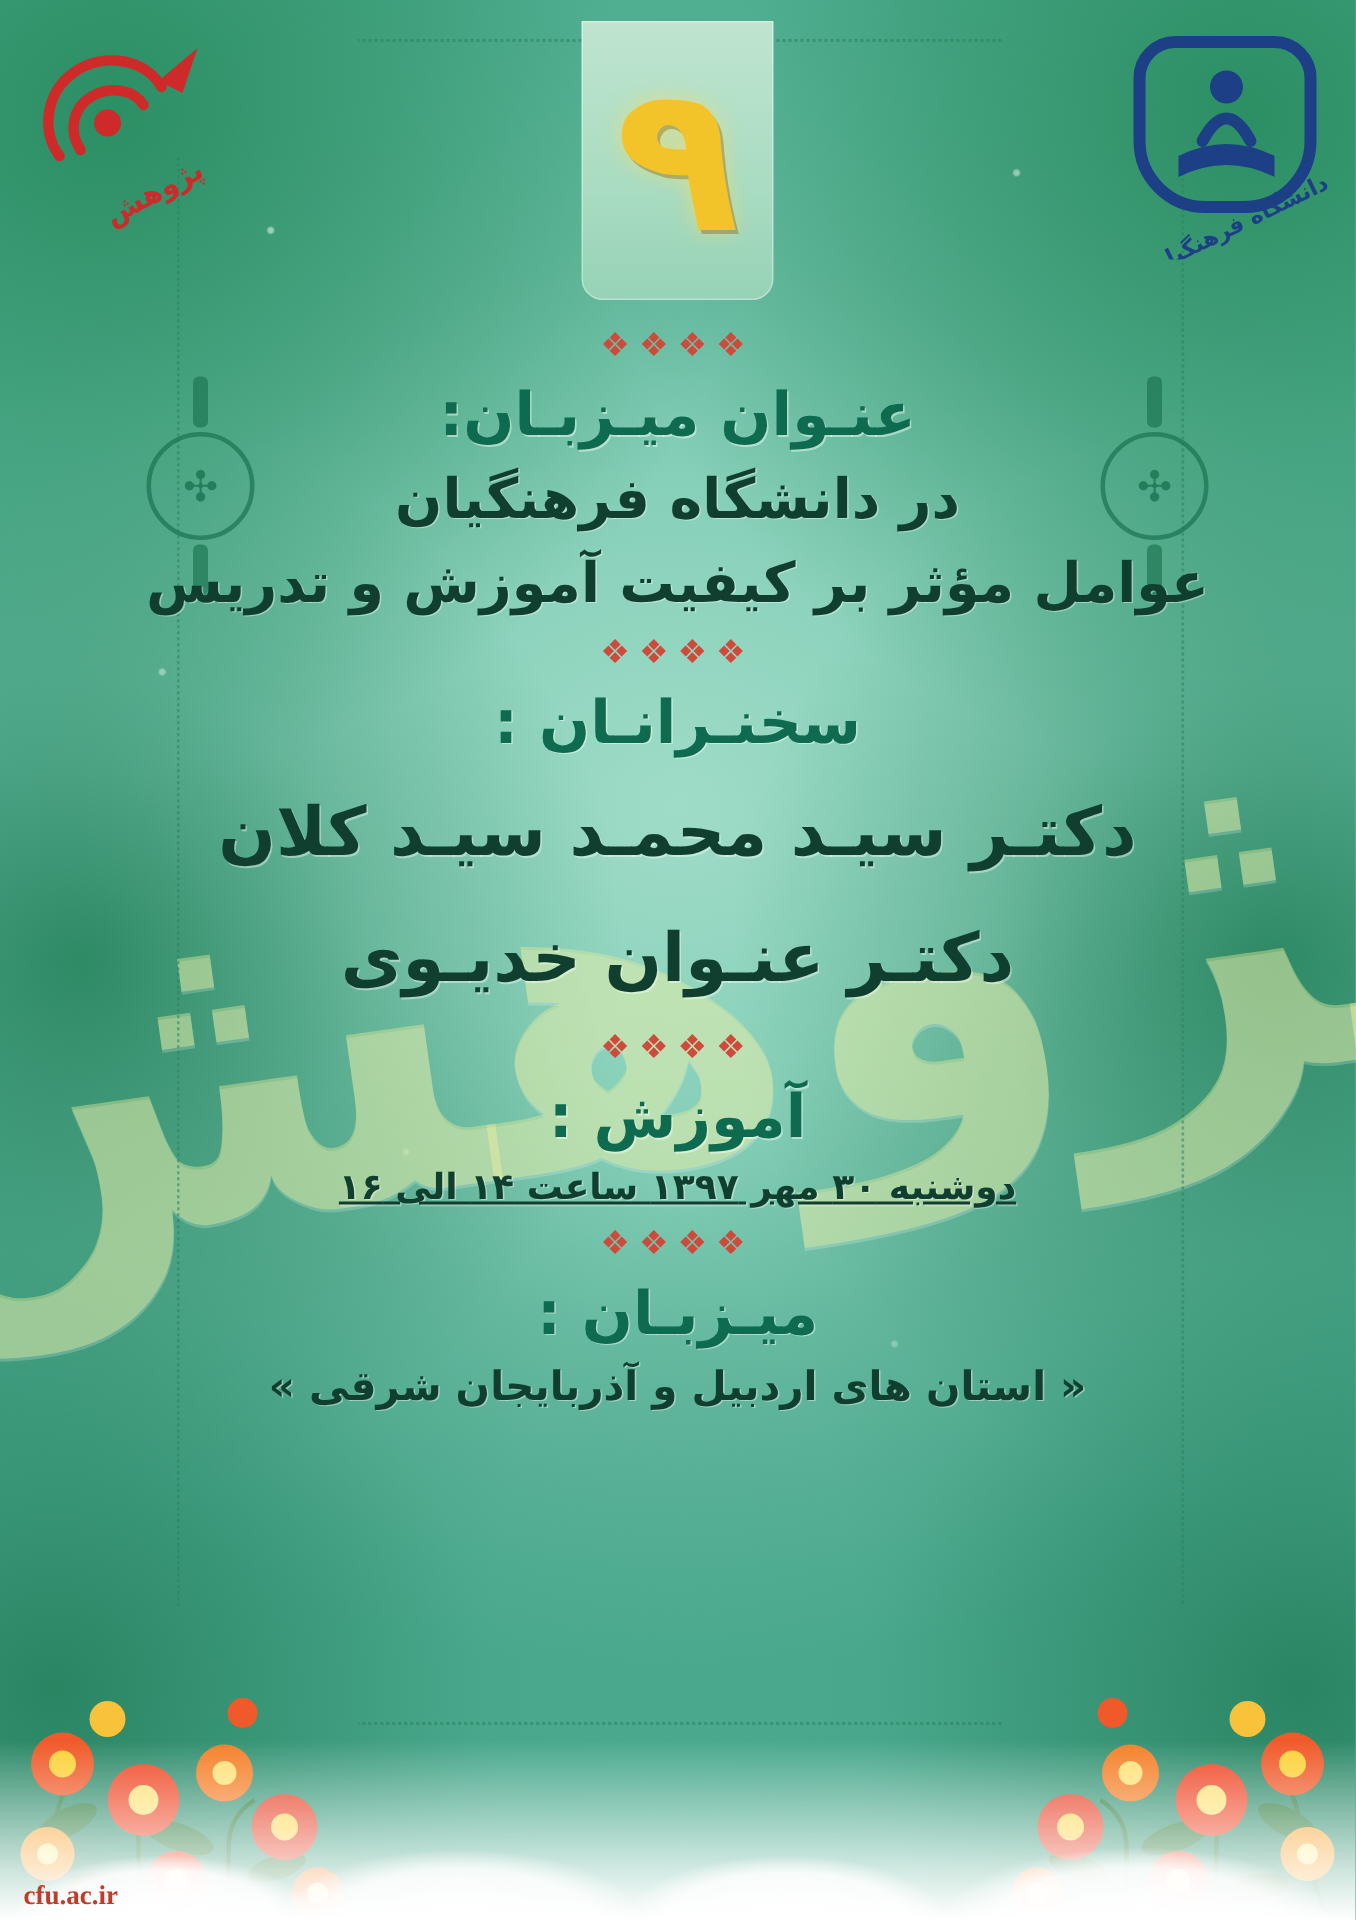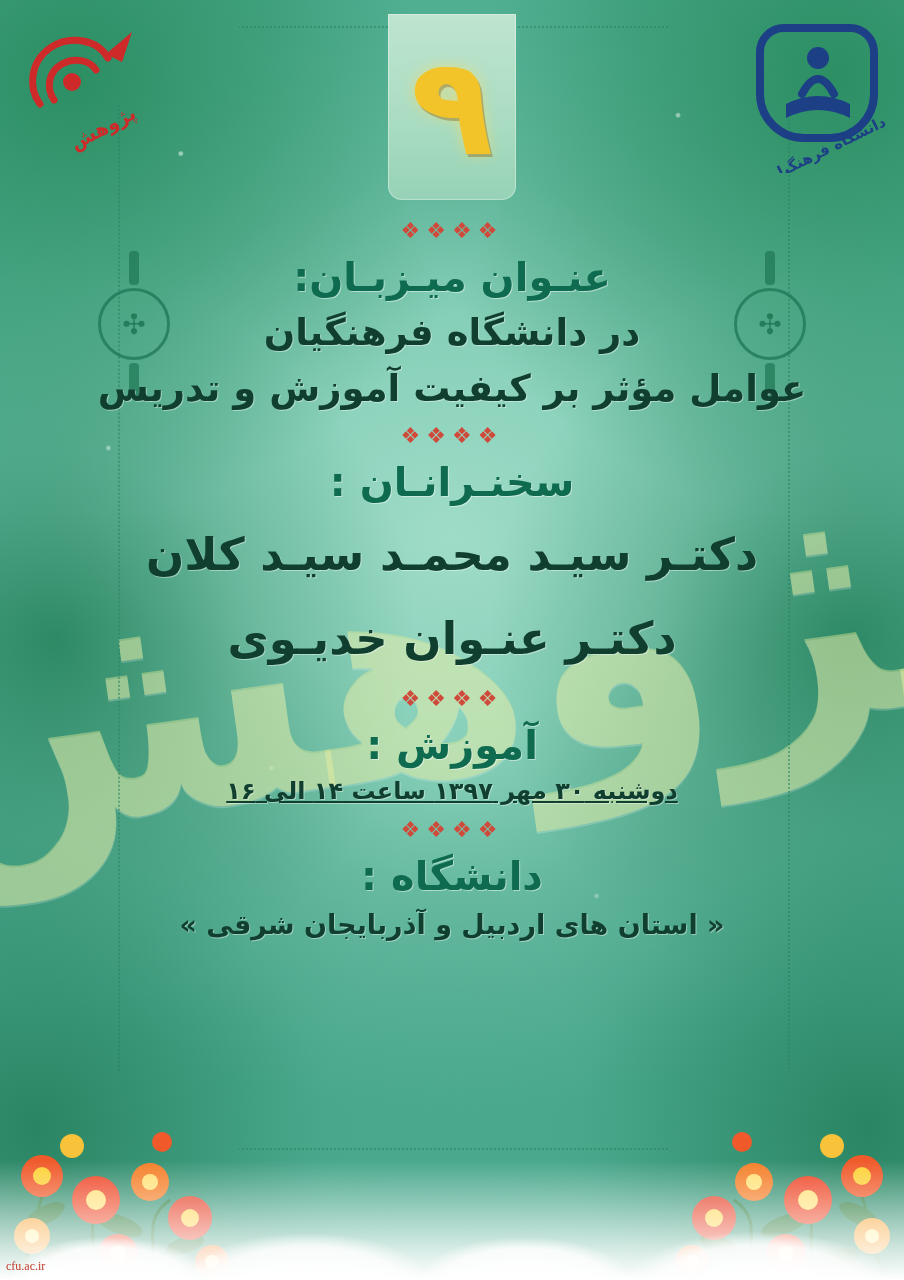--- a/index.html
+++ b/index.html
@@ -209,24 +209,24 @@
     position: absolute;
     bottom: 0;
     width: 250px;
     height: 230px;
     pointer-events: none;
   }
   .flowers.left { left: 0; }
   .flowers.right { right: 0; }
   .watermark-url {
     position: absolute;
-    left: 6px;
+    left: 16px;
     bottom: 6px;
-    font-size: 12px;
-    font-weight: normal;
+    font-size: 18px;
+    font-weight: bold;
     color: #c23a2a;
     font-family: "Liberation Serif", serif;
     direction: ltr;
   }
 </style>
 </head>
 <body>
 
 <div class="poster">
 
@@ -288,21 +288,21 @@
     <div class="speaker-line">دکتـر سیـد محمـد سیـد کلان</div>
     <div class="speaker-line">دکتـر عنـوان خدیـوی</div>
 
     <div class="divider">❖❖❖❖</div>
 
     <div class="label">آموزش :</div>
     <div class="time-line">دوشنبه ۳۰ مهر ۱۳۹۷ ساعت ۱۴ الی ۱۶</div>
 
     <div class="divider">❖❖❖❖</div>
 
-    <div class="label">دانشگاه :</div>
+    <div class="label">میـزبـان :</div>
     <div class="host-line">« استان های اردبیل و آذربایجان شرقی »</div>
   </div>
 
   <div class="flowers left">
     <svg width="250" height="230" viewBox="0 0 250 230" xmlns="http://www.w3.org/2000/svg">
       <g stroke="#2f7d3f" stroke-width="3" fill="none">
         <path d="M20 225 C40 180 30 150 60 120"></path>
         <path d="M90 228 C100 190 80 160 110 140"></path>
         <path d="M150 228 C160 196 140 170 170 150"></path>
       </g>

